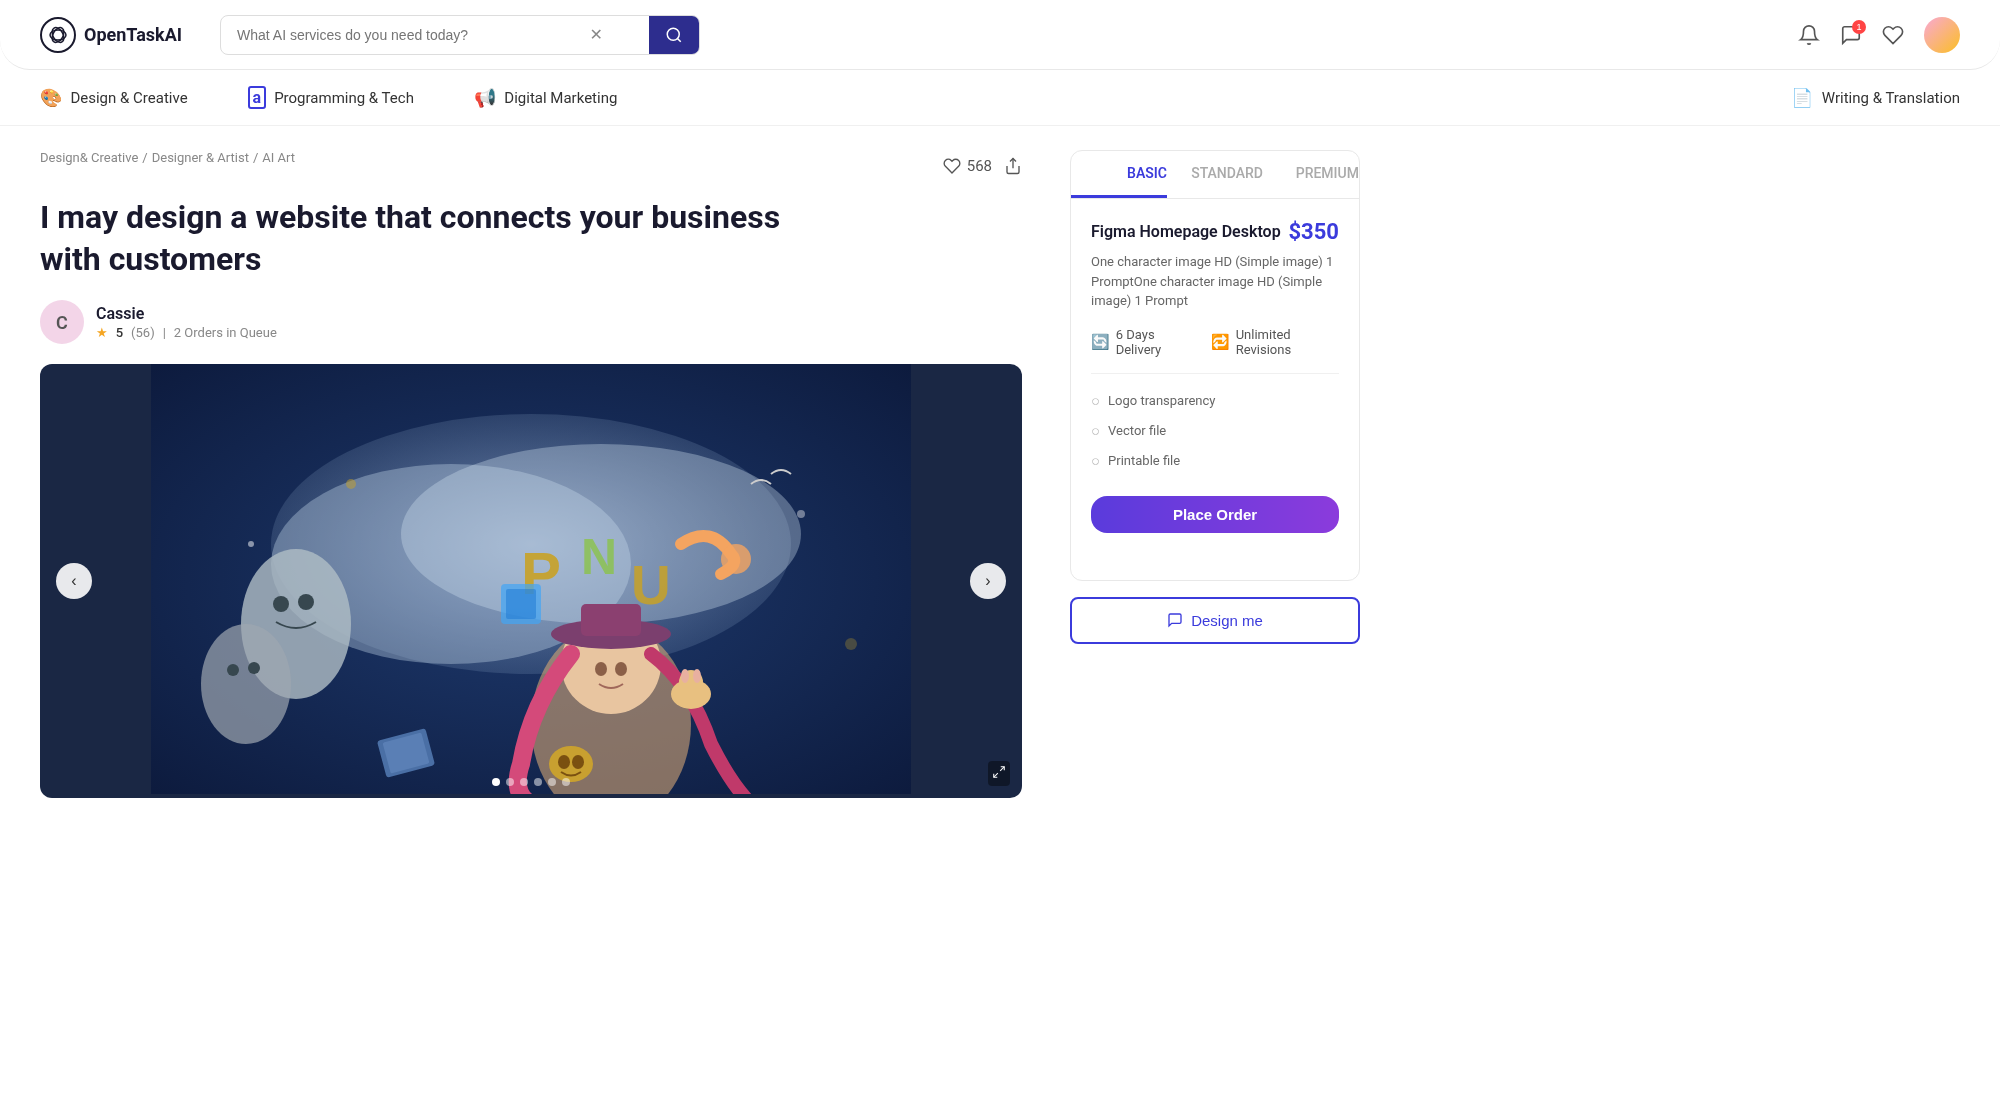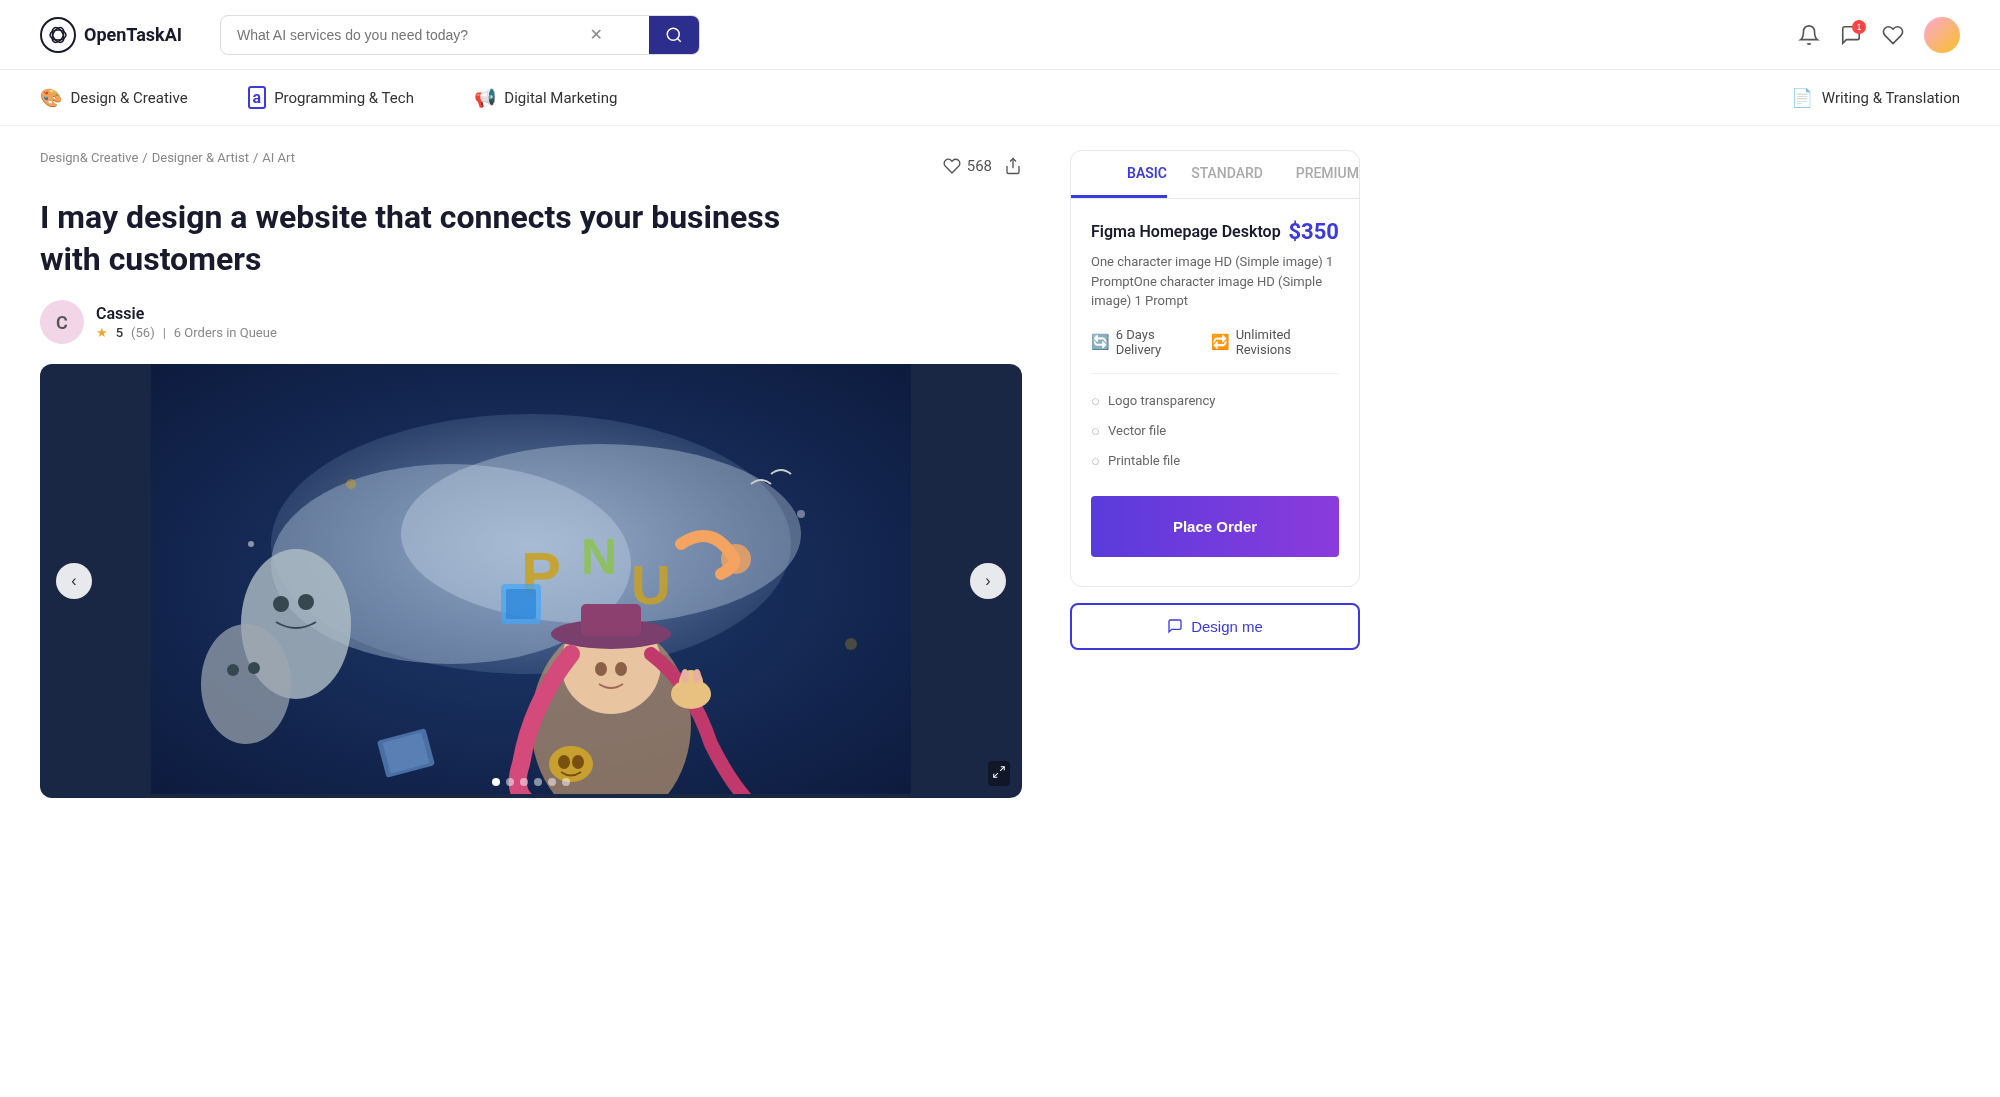--- a/index.html
+++ b/index.html
@@ -6,20 +6,21 @@
     body { font-family: -apple-system, BlinkMacSystemFont, 'Segoe UI', Roboto, sans-serif; background: #fff; color: #1a1a2e; }
 
     
     .header {
       display: flex;
       align-items: center;
       padding: 0 40px;
       height: 70px;
       border-bottom: 1px solid #e8e8e8;
       gap: 20px;
+      border-radius: 30px;
     }
     .logo {
       display: flex;
       align-items: center;
       gap: 8px;
       font-weight: 700;
       font-size: 18px;
       color: #1a1a2e;
       white-space: nowrap;
       min-width: 160px;
@@ -341,29 +342,29 @@
       display: flex;
       align-items: center;
       gap: 8px;
       font-size: 13px;
       color: #666;
       padding: 6px 0;
     }
     .feature-icon { color: #bbb; font-size: 15px; }
     .btn-order {
       width: 100%;
-      padding: 22px;
+      padding: 10px;
       background: linear-gradient(90deg, #5a3bdc, #8b3bdc);
       color: white;
       border: none;
-      border-radius: 4px;
+      border-radius: 16px;
       font-size: 15px;
       font-weight: 600;
       cursor: pointer;
-      margin-bottom: 9px;
+      margin-bottom: 27px;
     }
     .btn-contact {
       width: 100%;
       padding: 13px;
       background: white;
       color: #3b3bdc;
       border: 2px solid #3b3bdc;
       border-radius: 8px;
       font-size: 15px;
       font-weight: 500;
@@ -473,21 +474,21 @@
 
     <div class="author">
       <div class="author-avatar">C</div>
       <div>
         <div class="author-name">Cassie</div>
         <div class="author-meta">
           <span class="star">★</span>
           <span class="rating">5</span>
           <span>(<span>56</span>)</span>
           <span>|</span>
-          <span>6 Orders in Queue</span>
+          <span>2 Orders in Queue</span>
         </div>
       </div>
     </div>
 
     <div class="carousel">
       
       <svg class="carousel-svg" viewBox="0 0 760 430" xmlns="http://www.w3.org/2000/svg">
 
         <defs>
           <radialGradient id="bg" cx="50%" cy="50%" r="70%">

